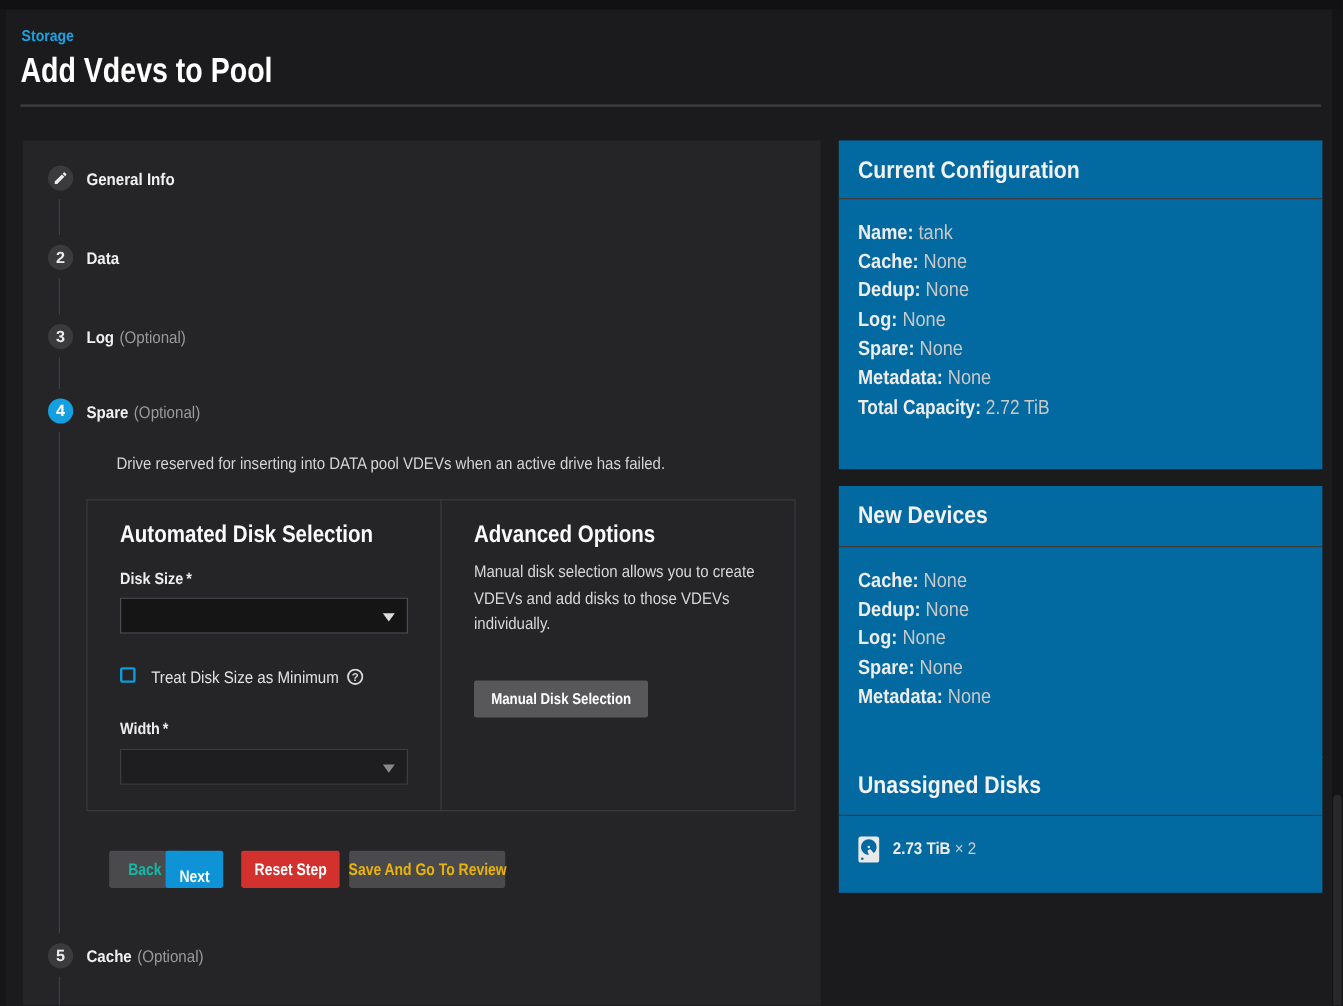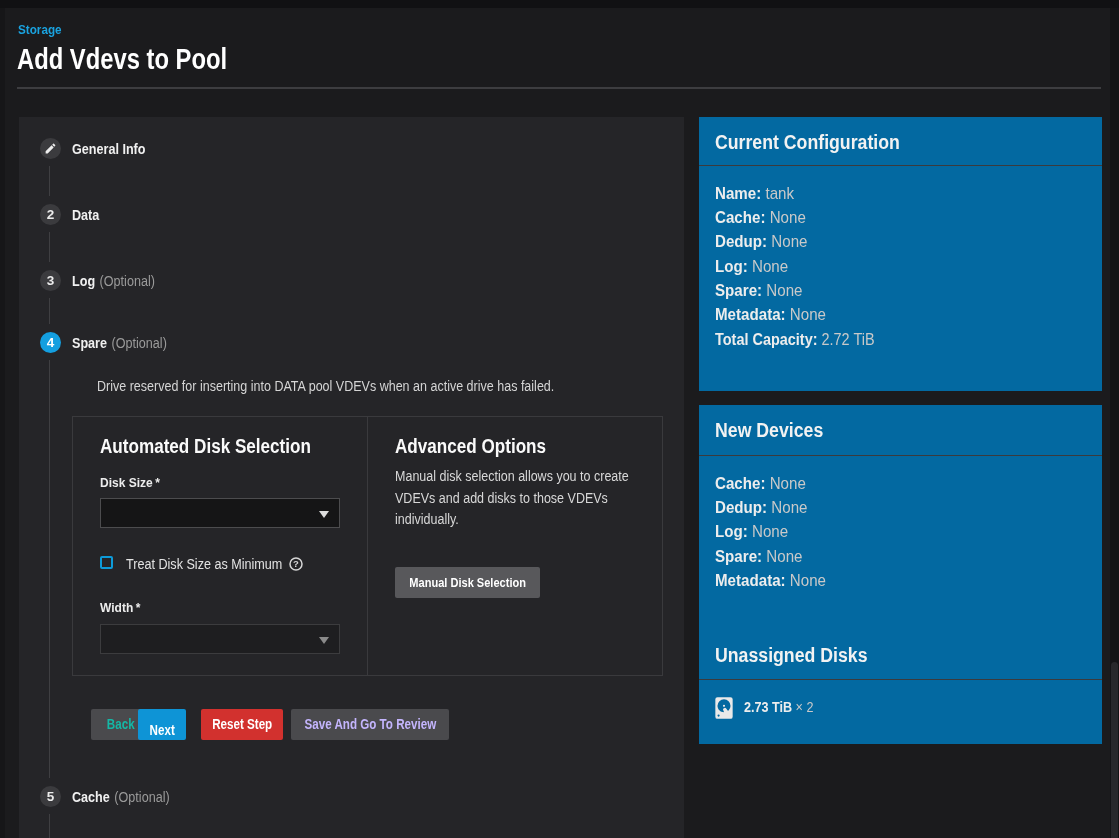--- a/index.html
+++ b/index.html
@@ -92,21 +92,21 @@
 
   <div class="btn" style="left:72px;width:59px;background:#4a4a4d;color:#14b8a6;margin-left:19px;">
     <span class="s83">Back</span>
   </div>
   <div class="btn" style="left:138px;width:48px;background:#0e94d6;align-items:flex-end;">
     <span class="s83">Next</span>
   </div>
   <div class="btn" style="left:201px;width:82px;background:#d2312e;">
     <span class="s83">Reset Step</span>
   </div>
-  <div class="btn" style="left:291px;width:158px;background:#4a4a4d;color:#c4b5fd;">
+  <div class="btn" style="left:291px;width:130px;background:#4a4a4d;color:#eab308;">
     <span class="s83">Save And Go To Review</span>
   </div>
 
   <div class="card" style="top:117px;height:274px;">
     <div class="cardhead" style="height:49px;"></div>
     <div class="cardtitle" style="top:14.5px;">Current Configuration</div>
     <div style="padding:15.5px 16px 0;">
       <div class="row"><span class="s89"><b>Name:</b> tank</span></div>
       <div class="row"><span class="s89"><b>Cache:</b> None</span></div>
       <div class="row"><span class="s89"><b>Dedup:</b> None</span></div>

